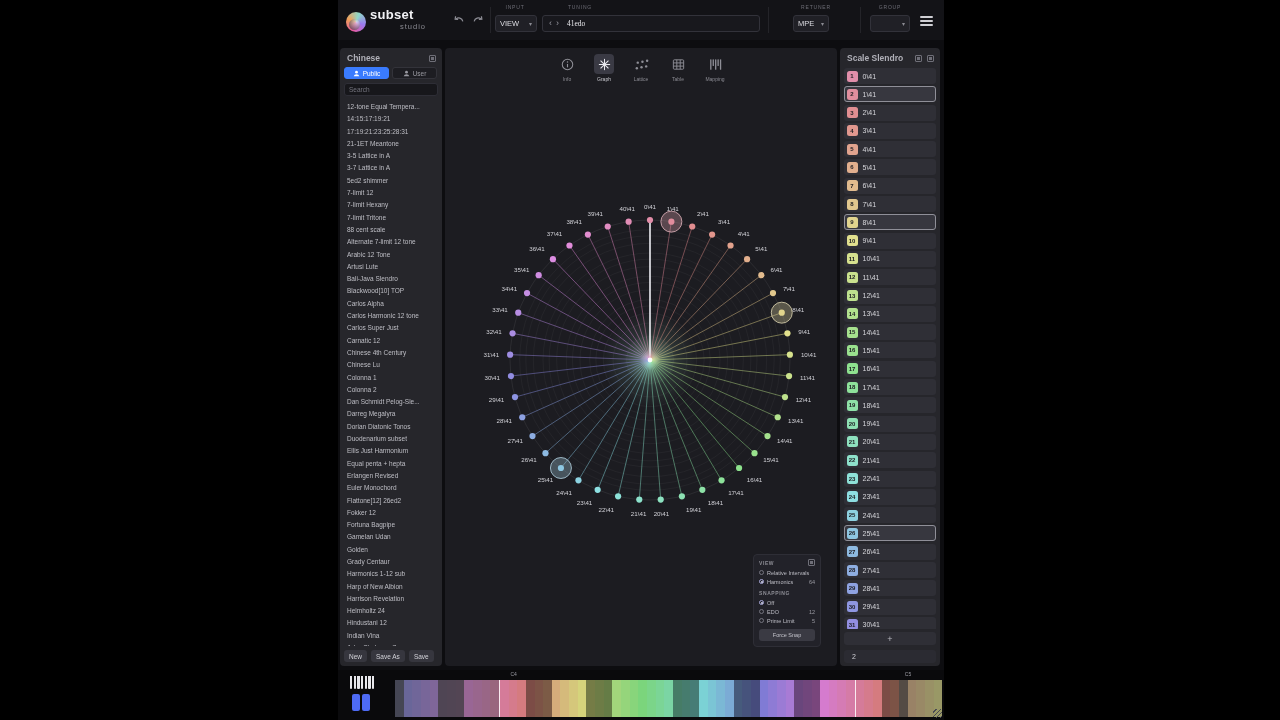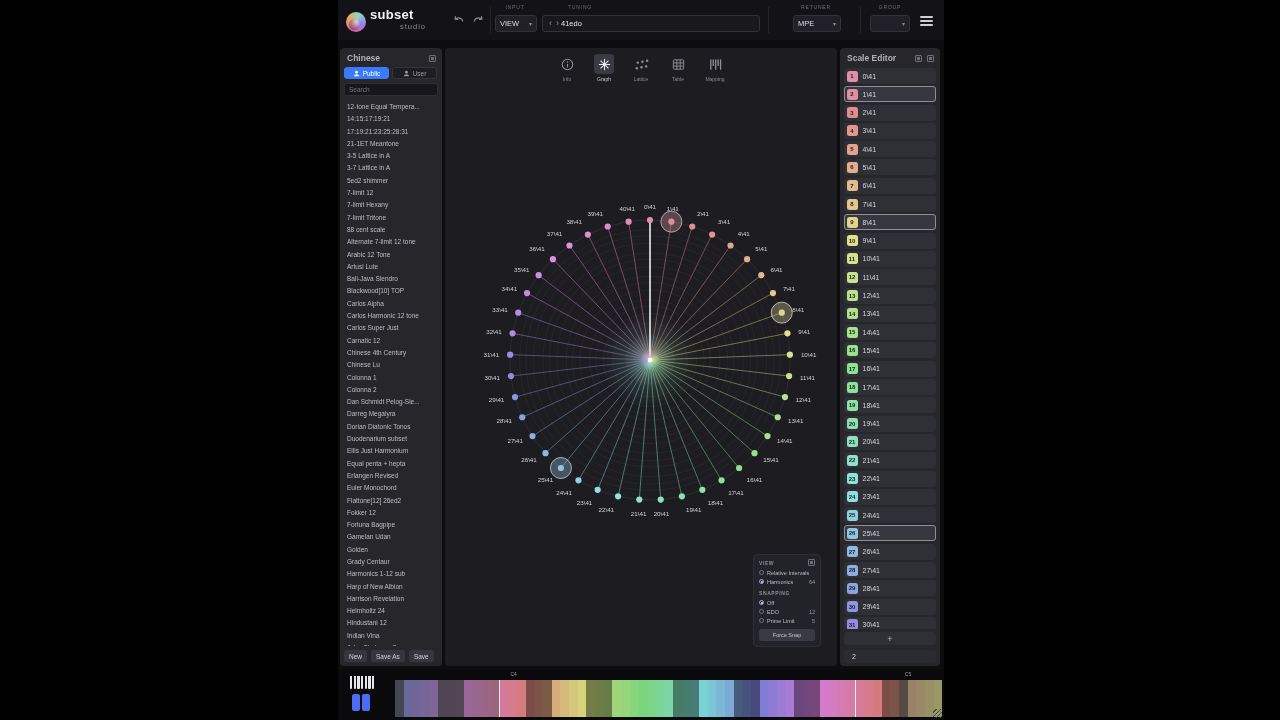--- a/index.html
+++ b/index.html
@@ -17,21 +17,21 @@
   .brand { position:absolute; left:32px; top:7px; color:#f2f2f5; font-size:13px; font-weight:700; letter-spacing:.3px;}
   .brandsub { position:absolute; left:32px; top:22px; width:56px; text-align:right; color:#8a8a92; font-size:7.5px; letter-spacing:1px;}
   .histbtn { position:absolute; top:15px; width:14px; height:12px; color:#8f8f97; }
   .vsep { position:absolute; top:7px; width:1px; height:26px; background:#242429; }
   .grp-label { position:absolute; top:4px; font-size:5px; color:#6d6d76; letter-spacing:.8px; text-align:center; }
   .ctrl { position:absolute; top:15px; height:17px; background:#202026; border:1px solid #32323a; border-radius:3px;
           display:flex; align-items:center; color:#dcdce2; font-size:7.5px; padding:0 4px; }
   .ctrl .caret { margin-left:auto; font-size:6px; color:#8a8a92; padding-left:3px; }
   .tuningfield { background:#18181d; }
   .chev { color:#9a9aa2; font-size:9px; line-height:1; padding:0 2px; cursor:default; }
-  .tuningval { color:#e6e6ea; }
+  .tuningval { margin-left:6px; color:#e6e6ea;font-family:Liberation Serif, serif; }
   .burger { position:absolute; left:582px; top:16px; width:13px; }
   .burger span{ display:block; height:1.5px; background:#cfcfd4; margin-bottom:2.5px; border-radius:1px;}
 
   
   .panel { position:absolute; top:48px; height:618px; background:#26262b; border-radius:4px; }
   .p-title { position:absolute; left:7px; top:5px; font-size:8.5px; font-weight:700; color:#b0b0b8; }
   .sq-icon { position:absolute; top:7px; width:7px; height:7px; border:1px solid #6f6f78; border-radius:1px; }
   .sq-icon i { position:absolute; left:1px; top:1px; width:3px; height:3px; background:#6f6f78; display:block;}
 
   
@@ -133,21 +133,21 @@
       <div class="grp-label" style="left:212px;width:60px">TUNING</div>
       <div class="ctrl tuningfield" style="left:204px;width:218px">
         <span class="chev">‹</span>
         <span class="chev">›</span>
         <span class="tuningval">41edo</span>
       </div>
 
       <div class="vsep" style="left:430px"></div>
 
       <div class="grp-label" style="left:448px;width:60px">RETUNER</div>
-      <div class="ctrl" style="left:455px;width:48px">
+      <div class="ctrl" style="left:455px;width:36px">
         <span>MPE</span>
         <span class="caret">▾</span>
       </div>
 
       <div class="vsep" style="left:522px"></div>
 
       <div class="grp-label" style="left:530px;width:44px">GROUP</div>
       <div class="ctrl" style="left:532px;width:40px">
         <span></span>
         <span class="caret">▾</span>
@@ -493,21 +493,21 @@
               <span class="radio"></span>
               <span>Prime Limit</span>
               <span class="oval">5</span>
             </div>
           </div>
         <div class="force">Force Snap</div>
       </div>
     </section>
 
     <section class="panel" id="scale">
-      <div class="p-title">Scale Editor</div>
+      <div class="p-title">Scale Slendro</div>
       <div class="sq-icon" style="right:18px">
           <i></i>
         </div>
       <div class="sq-icon" style="right:6px">
           <i></i>
         </div>
       <div id="se-rows">
           <div class="se-row">
             <span class="badge" style="background: rgb(225, 142, 170);">1</span>
             <span class="se-label">0\41</span>

